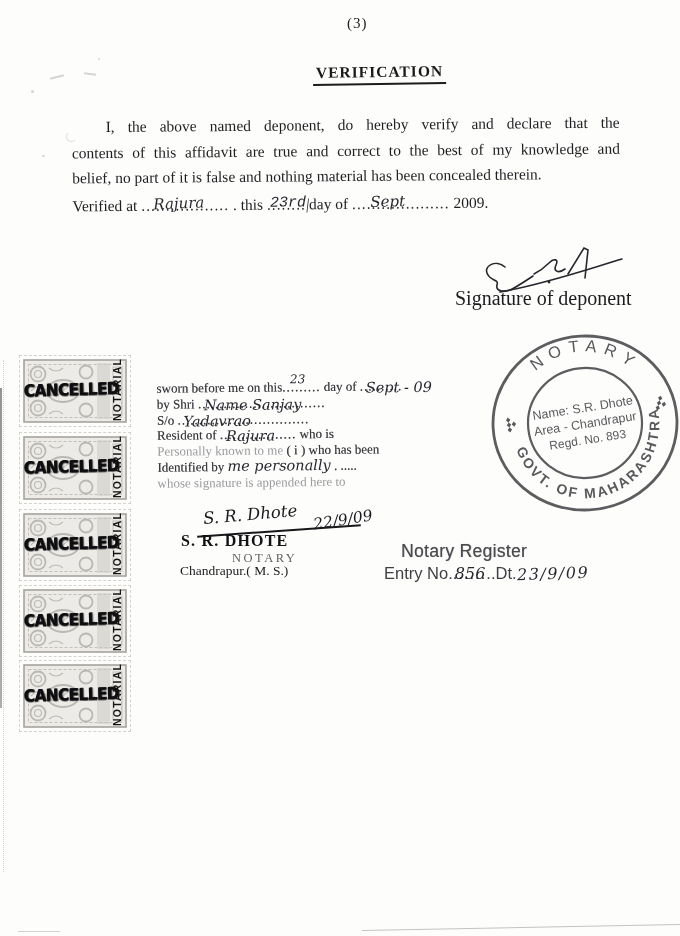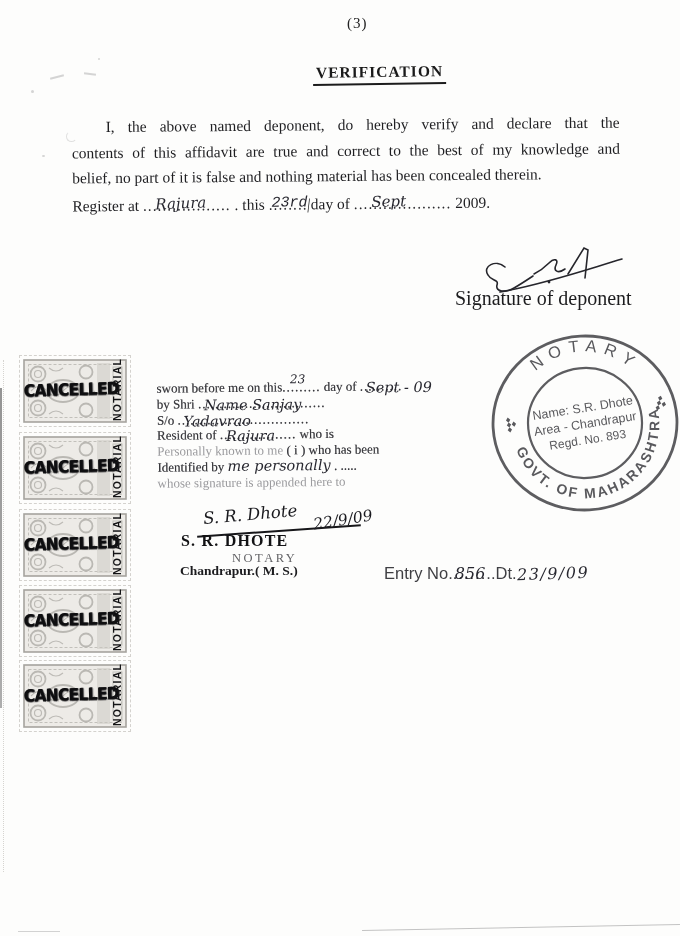--- a/index.html
+++ b/index.html
@@ -54,21 +54,21 @@
   .sworn .spf { color:#9b9b9e; }
   .sworn .hw { font-size:14.5px; }
   .sworn .slot .hw { bottom:-2px; }
   .sworn .sup { bottom:7px !important; font-size:12px !important; left:8px !important; }
   
   .att-sig  { position:absolute; left:203px; top:505px; font-size:16.5px; transform:rotate(-5deg); color:#19191d; }
   .att-line { position:absolute; left:197px; top:530px; width:164px; height:2px; background:#17171a; transform:rotate(-4deg); }
   .att-date { position:absolute; left:313px; top:511px; font-size:15.5px; transform:rotate(-9deg); color:#1a1a1f; }
   .att-name { position:absolute; left:181px; top:532px; font-size:16px; font-weight:bold; letter-spacing:1.2px; color:#121214; }
   .att-title{ position:absolute; left:232px; top:551px; font-size:12.5px; letter-spacing:2.5px; color:#636366; }
-  .att-place{ position:absolute; left:180px; top:563px; font-size:13.5px; font-weight:bold; color:#1c1c1f; }
+  .att-place{ position:absolute; left:180px; top:563px; font-size:13.5px; font-weight:normal; color:#1c1c1f; }
   
   .reg-title { position:absolute; left:401px; top:541px; font-family:"Liberation Sans",sans-serif; font-size:17.5px; color:#4a4a4e; letter-spacing:.3px; text-shadow:.4px 0 .7px rgba(74,74,78,.6); }
   .reg-entry { position:absolute; left:384px; top:564px; font-family:"Liberation Sans",sans-serif; font-size:16.5px; color:#3f3f43; white-space:nowrap;text-align:center; }
   .reg-entry .hw { font-size:16px; }
   .reg-entry .slot .hw { bottom:0; left:2px; }
   .hw-regdate { letter-spacing:1.5px; transform:rotate(-2deg); display:inline-block; }
   
   .round-stamp { position:absolute; left:487px; top:331px; }
   
   .edge-dark { position:absolute; left:0; top:388px; width:2px; height:320px; background:linear-gradient(#7a7a7a,#9a9a9a); opacity:.8; }
@@ -84,21 +84,21 @@
 <div class="page">
 
   <div class="page-number">(3)</div>
   <div class="heading">VERIFICATION</div>
 
   <div class="para">
     <div class="pline pline-first pline-j">I, the above named deponent, do hereby verify and declare that the</div>
     <div class="pline pline-j">contents of this affidavit are true and correct to the best of my knowledge and</div>
     <div class="pline">belief, no part of it is false and nothing material has been concealed therein.</div>
     <div class="pline vline">
-      <span class="vp">Register at</span>
+      <span class="vp">Verified at</span>
       <span class="slot"><span class="dots">..................</span><span class="hw vhw hw-place">Rajura</span></span>
       <span class="vp">. this</span>
       <span class="slot"><span class="dots">........</span><span class="hw vhw hw-day">23rd</span></span><span class="vp bar">|</span><span class="vp">day of</span>
       <span class="slot"><span class="dots">....................</span><span class="hw vhw hw-month">Sept</span></span>
       <span class="vp">2009.</span>
     </div>
   </div>
 
   <svg class="dep-sig" width="180" height="60" viewBox="0 0 180 60">
     <g fill="none" stroke="#26262c" stroke-width="1.6" stroke-linecap="round">
@@ -253,20 +253,21 @@
       <div class="sworn-line"><span class="spf">whose signature is appended here to</span></div>
     </div>
 
   <div class="att-sig hw">S. R. Dhote</div>
   <div class="att-line"></div>
   <div class="att-date hw">22/9/09</div>
   <div class="att-name">S. R. DHOTE</div>
   <div class="att-title">NOTARY</div>
   <div class="att-place">Chandrapur.( M. S.)</div>
 
+  <div class="reg-title">Notary Register</div>
   <div class="reg-entry">
     <span>Entry No.</span><span class="slot"><span class="dots">......</span><span class="hw">856</span></span><span>..Dt.</span><span class="hw hw-regdate">23/9/09</span>
   </div>
 
   <svg class="round-stamp" width="202" height="192" viewBox="0 0 202 192">
     <defs>
       <path id="rsTop" d="M31,68 A71,71 0 0 1 165,68"></path>
       <path id="rsBottom" d="M28,115 A72,72 0 0 0 169,72"></path>
       <g id="rs-dec">
         <path d="M0,-7.6 L2.2,-5 L0,-2.4 L-2.2,-5 Z"></path>

